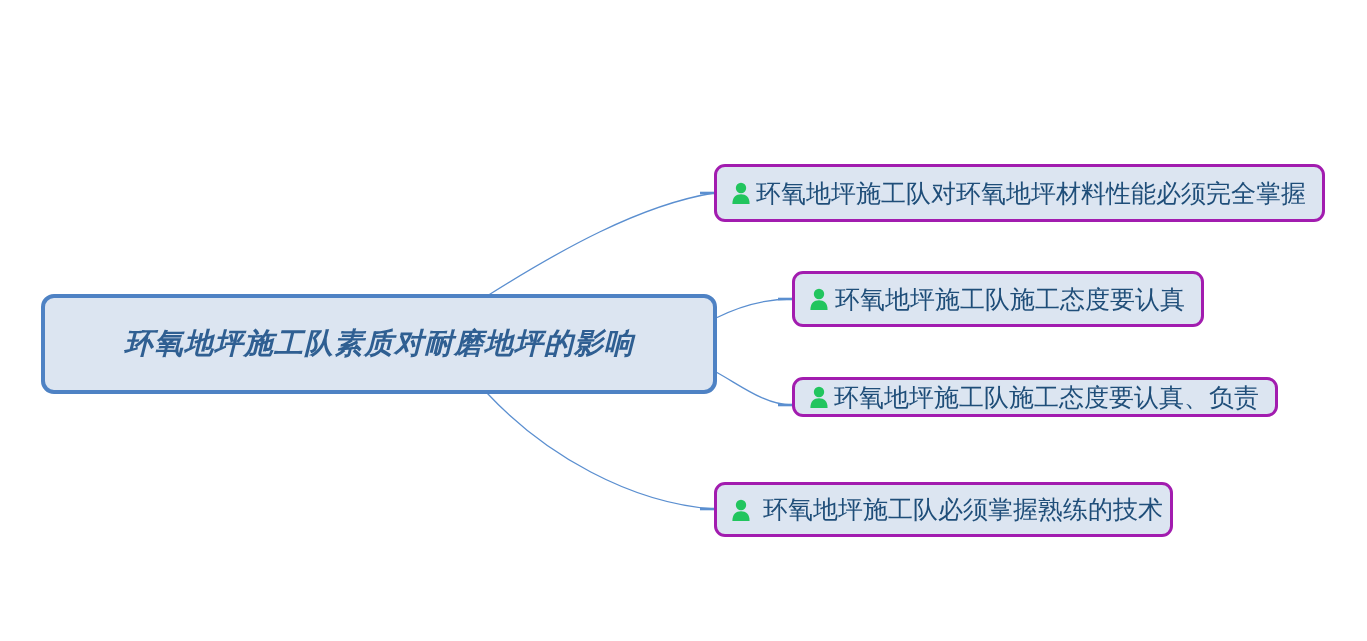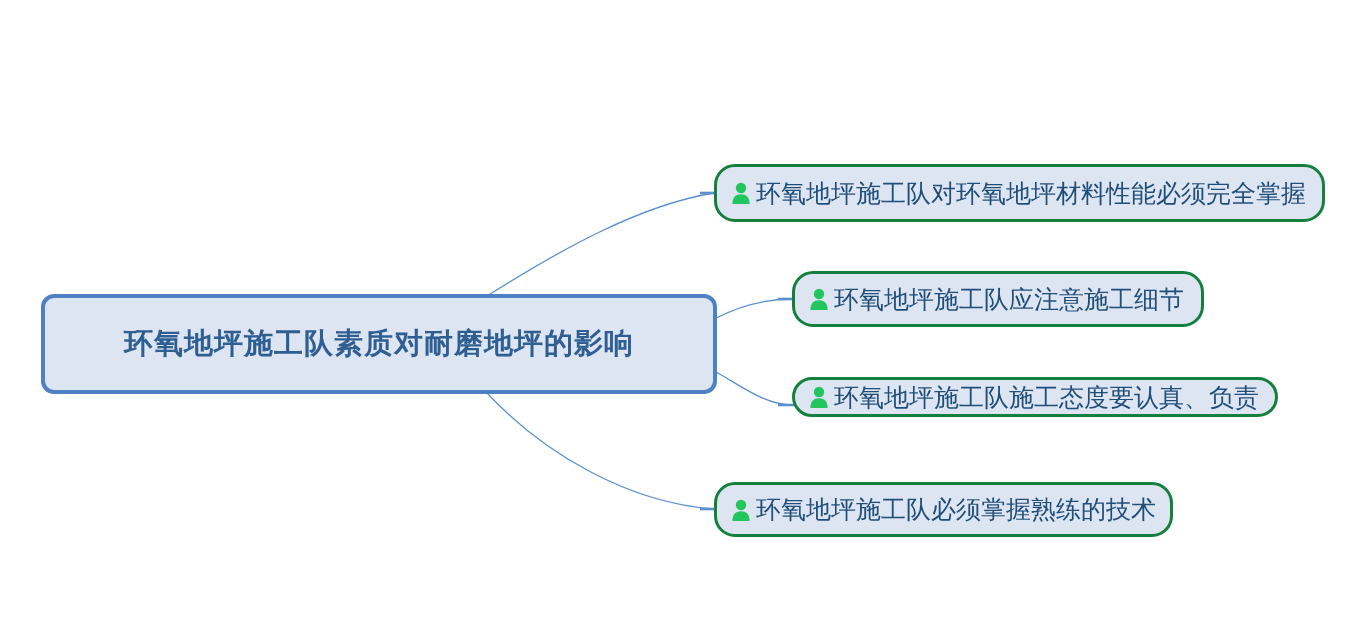--- a/index.html
+++ b/index.html
@@ -20,31 +20,33 @@
     left: 0;
     top: 0;
     width: 1367px;
     height: 641px;
     pointer-events: none;
   }
   .node {
     position: absolute;
     box-sizing: border-box;
     background: #dce5f1;
-    border: 3px solid #15803d;
-    border-radius: 21px;
+    border: 3px solid #a21caf;
+    border-radius: 11px;
     display: flex;
     align-items: center;
     z-index: 2;
+    justify-content: space-between;
   }
   .node.central {
     border-width: 4px;
     border-radius: 13px;
     border-color: #4e82c4;
     justify-content: center;
+    font-style: italic;
   }
   .central-label {
     font-size: 29px;
     font-weight: bold;
     color: #2f5f92;
     letter-spacing: 1px;
     white-space: nowrap;
   }
   .branch {
     padding-left: 14px;
@@ -93,32 +95,32 @@
       <path d="M1.4 23 C1.4 16 5 13.2 10 13.2 C15 13.2 18.6 16 18.6 23 Z" fill="#22c55e"></path>
     </svg>
     <span class="branch-label">环氧地坪施工队对环氧地坪材料性能必须完全掌握</span>
   </div>
 
   <div class="node branch" style="left:792px; top:271px; width:412px; height:56px;">
     <svg class="person-icon" viewBox="0 0 20 24">
       <circle cx="10" cy="7" r="5.2" fill="#22c55e"></circle>
       <path d="M1.4 23 C1.4 16 5 13.2 10 13.2 C15 13.2 18.6 16 18.6 23 Z" fill="#22c55e"></path>
     </svg>
-    <span class="branch-label">环氧地坪施工队应注意施工细节</span>
+    <span class="branch-label">环氧地坪施工队施工态度要认真</span>
   </div>
 
   <div class="node branch" style="left:792px; top:377px; width:486px; height:40px;">
     <svg class="person-icon" viewBox="0 0 20 24">
       <circle cx="10" cy="7" r="5.2" fill="#22c55e"></circle>
       <path d="M1.4 23 C1.4 16 5 13.2 10 13.2 C15 13.2 18.6 16 18.6 23 Z" fill="#22c55e"></path>
     </svg>
     <span class="branch-label">环氧地坪施工队施工态度要认真、负责</span>
   </div>
 
-  <div class="node branch" style="left:714px; top:482px; width:459px; height:55px;">
+  <div class="node branch" style="left:714px; top:482px; width:459px; height:55px;gap:7px;">
     <svg class="person-icon" viewBox="0 0 20 24">
       <circle cx="10" cy="7" r="5.2" fill="#22c55e"></circle>
       <path d="M1.4 23 C1.4 16 5 13.2 10 13.2 C15 13.2 18.6 16 18.6 23 Z" fill="#22c55e"></path>
     </svg>
     <span class="branch-label">环氧地坪施工队必须掌握熟练的技术</span>
   </div>
 
 </div>
 
 </body></html>

